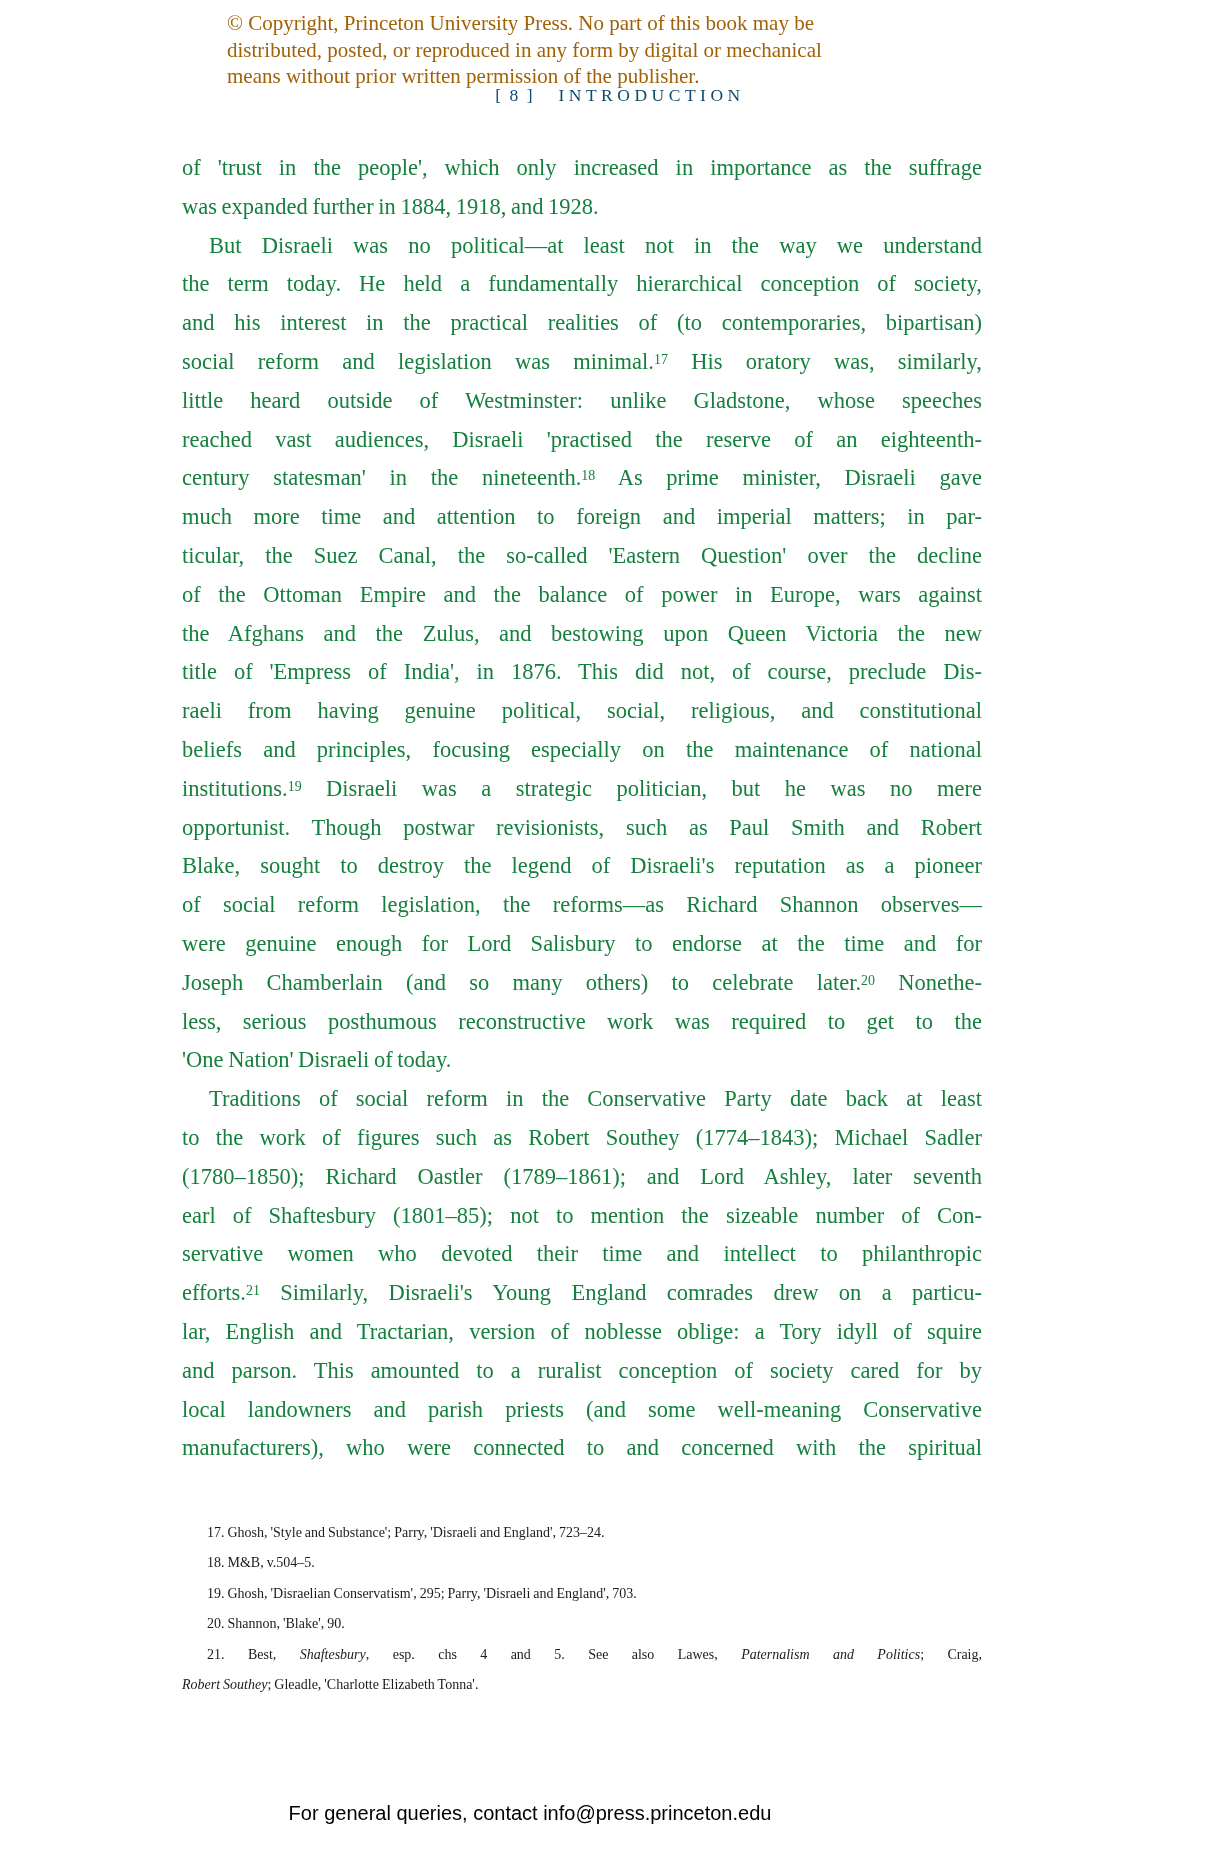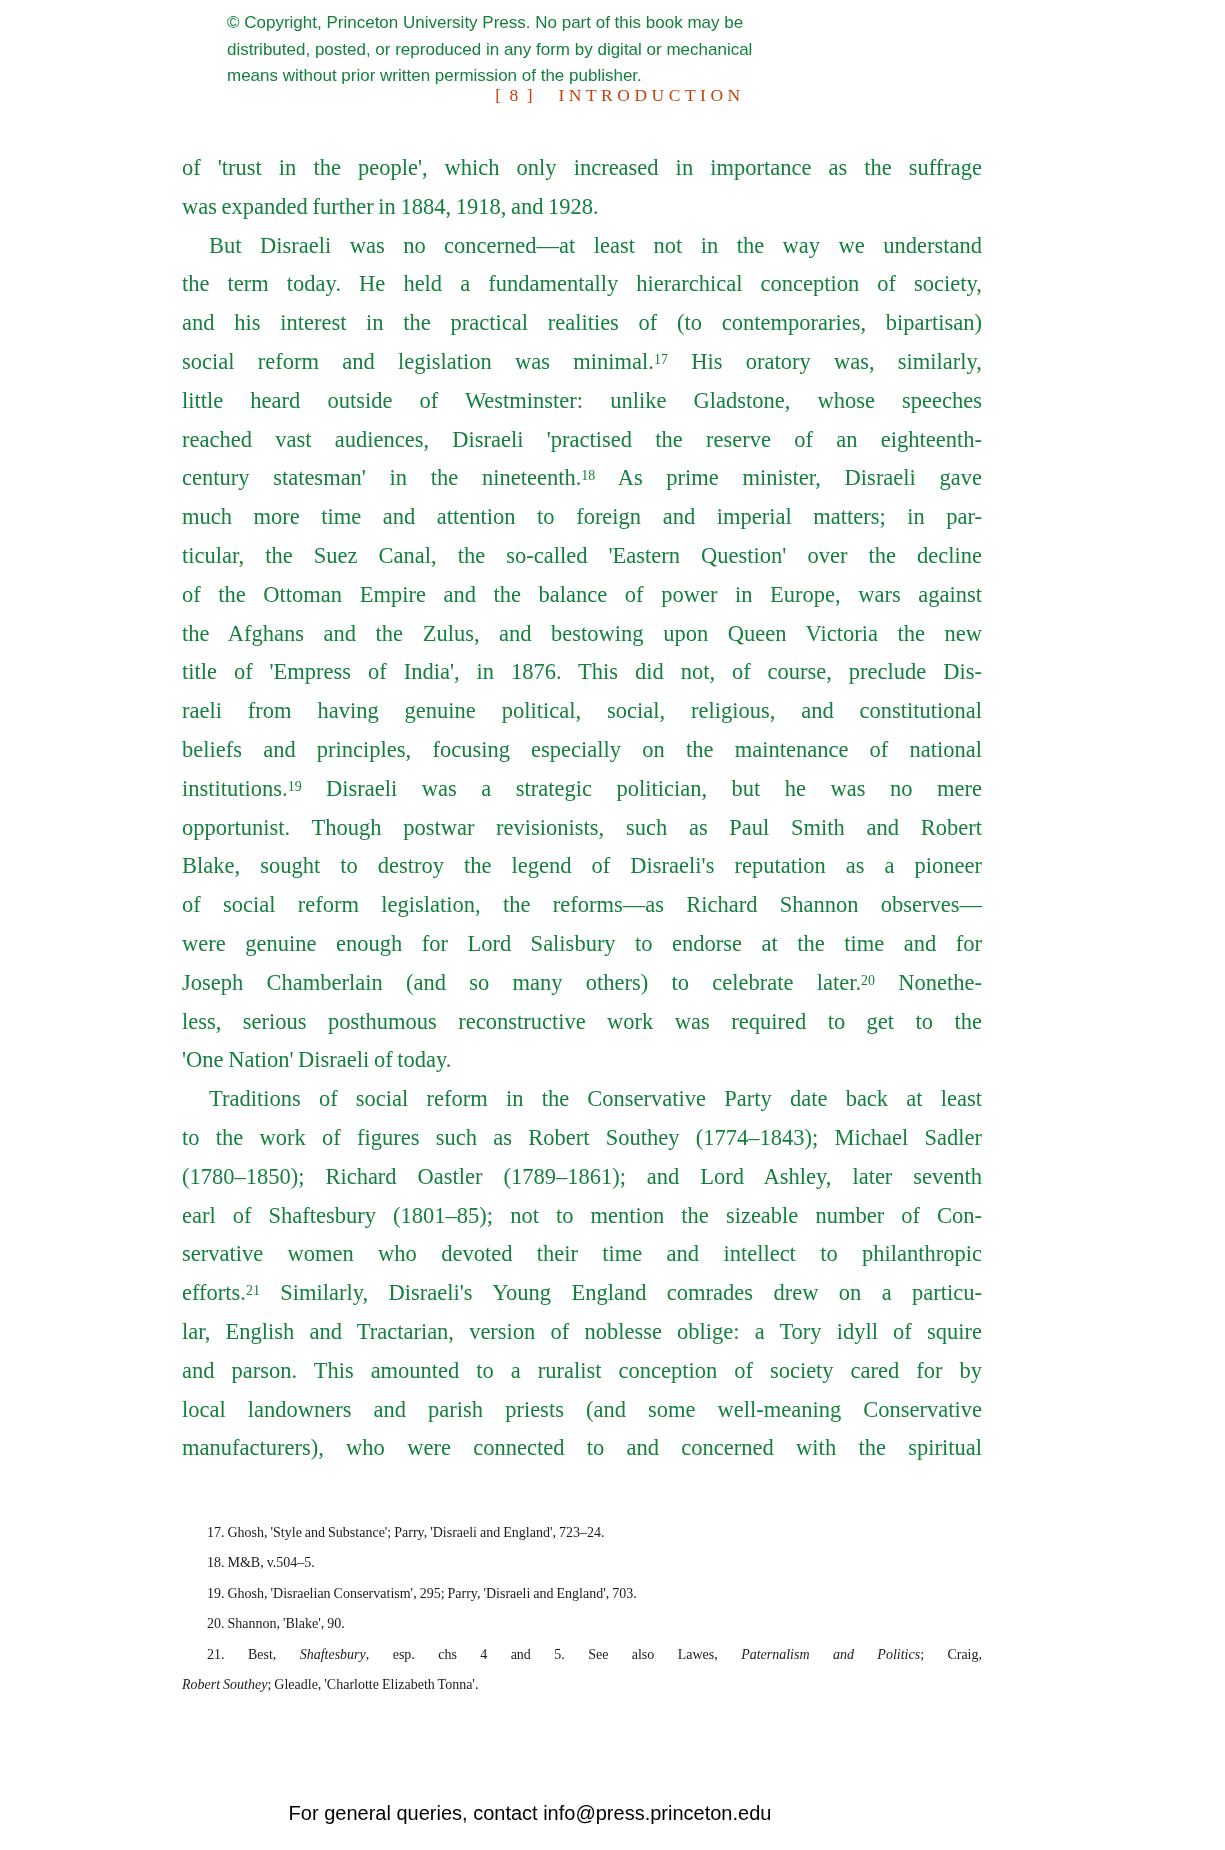--- a/index.html
+++ b/index.html
@@ -11,36 +11,36 @@
     font-family: "Liberation Serif", serif;
     color: #1b1b1b;
     overflow: hidden;
   }
 
   
   .copyright {
     position: absolute;
     left: 227px;
     top: 10px;
-    font-family: Liberation Sans, sans-serif;
-    font-size: 17px;
+    font-family: Liberation Serif, serif;
+    font-size: 21px;
     line-height: 26.5px;
-    color: #15803d;
+    color: #a16207;
   }
 
   
   .running-head {
     position: absolute;
     left: 260px;
     top: 84px;
     width: 720px;
     text-align: center;
     font-size: 17.5px;
     line-height: 22px;
-    color: #c2410c;
+    color: #0c4a6e;
     white-space: nowrap;
   }
   .running-head .pagenum { letter-spacing: 2px; margin-right: 24px; }
   .running-head .sect { letter-spacing: 4.5px; }
 
   
   .body-text {
     position: absolute;
     left: 182px;
     top: 149px;
@@ -101,21 +101,21 @@
 <div class="running-head">
   <span class="pagenum">[ 8 ]</span><span class="sect">INTRODUCTION</span>
 </div>
 
 <main class="body-text" id="body-container">
     <div>
       <div class="tline just"><span>of 'trust in the people', which only increased in importance as the suffrage</span></div>
       <div class="tline"><span>was expanded further in 1884, 1918, and 1928.</span></div>
     </div>
     <div>
-      <div class="tline just ind"><span>But Disraeli was no concerned—at least not in the way we understand</span></div>
+      <div class="tline just ind"><span>But Disraeli was no political—at least not in the way we understand</span></div>
       <div class="tline just"><span>the term today. He held a fundamentally hierarchical conception of society,</span></div>
       <div class="tline just"><span>and his interest in the practical realities of (to contemporaries, bipartisan)</span></div>
       <div class="tline just"><span>social reform and legislation was minimal.</span><sup class="fnref">17</sup><span> His oratory was, similarly,</span></div>
       <div class="tline just"><span>little heard outside of Westminster: unlike Gladstone, whose speeches</span></div>
       <div class="tline just"><span>reached vast audiences, Disraeli 'practised the reserve of an eighteenth-</span></div>
       <div class="tline just"><span>century statesman' in the nineteenth.</span><sup class="fnref">18</sup><span> As prime minister, Disraeli gave</span></div>
       <div class="tline just"><span>much more time and attention to foreign and imperial matters; in par-</span></div>
       <div class="tline just"><span>ticular, the Suez Canal, the so-called 'Eastern Question' over the decline</span></div>
       <div class="tline just"><span>of the Ottoman Empire and the balance of power in Europe, wars against</span></div>
       <div class="tline just"><span>the Afghans and the Zulus, and bestowing upon Queen Victoria the new</span></div>

